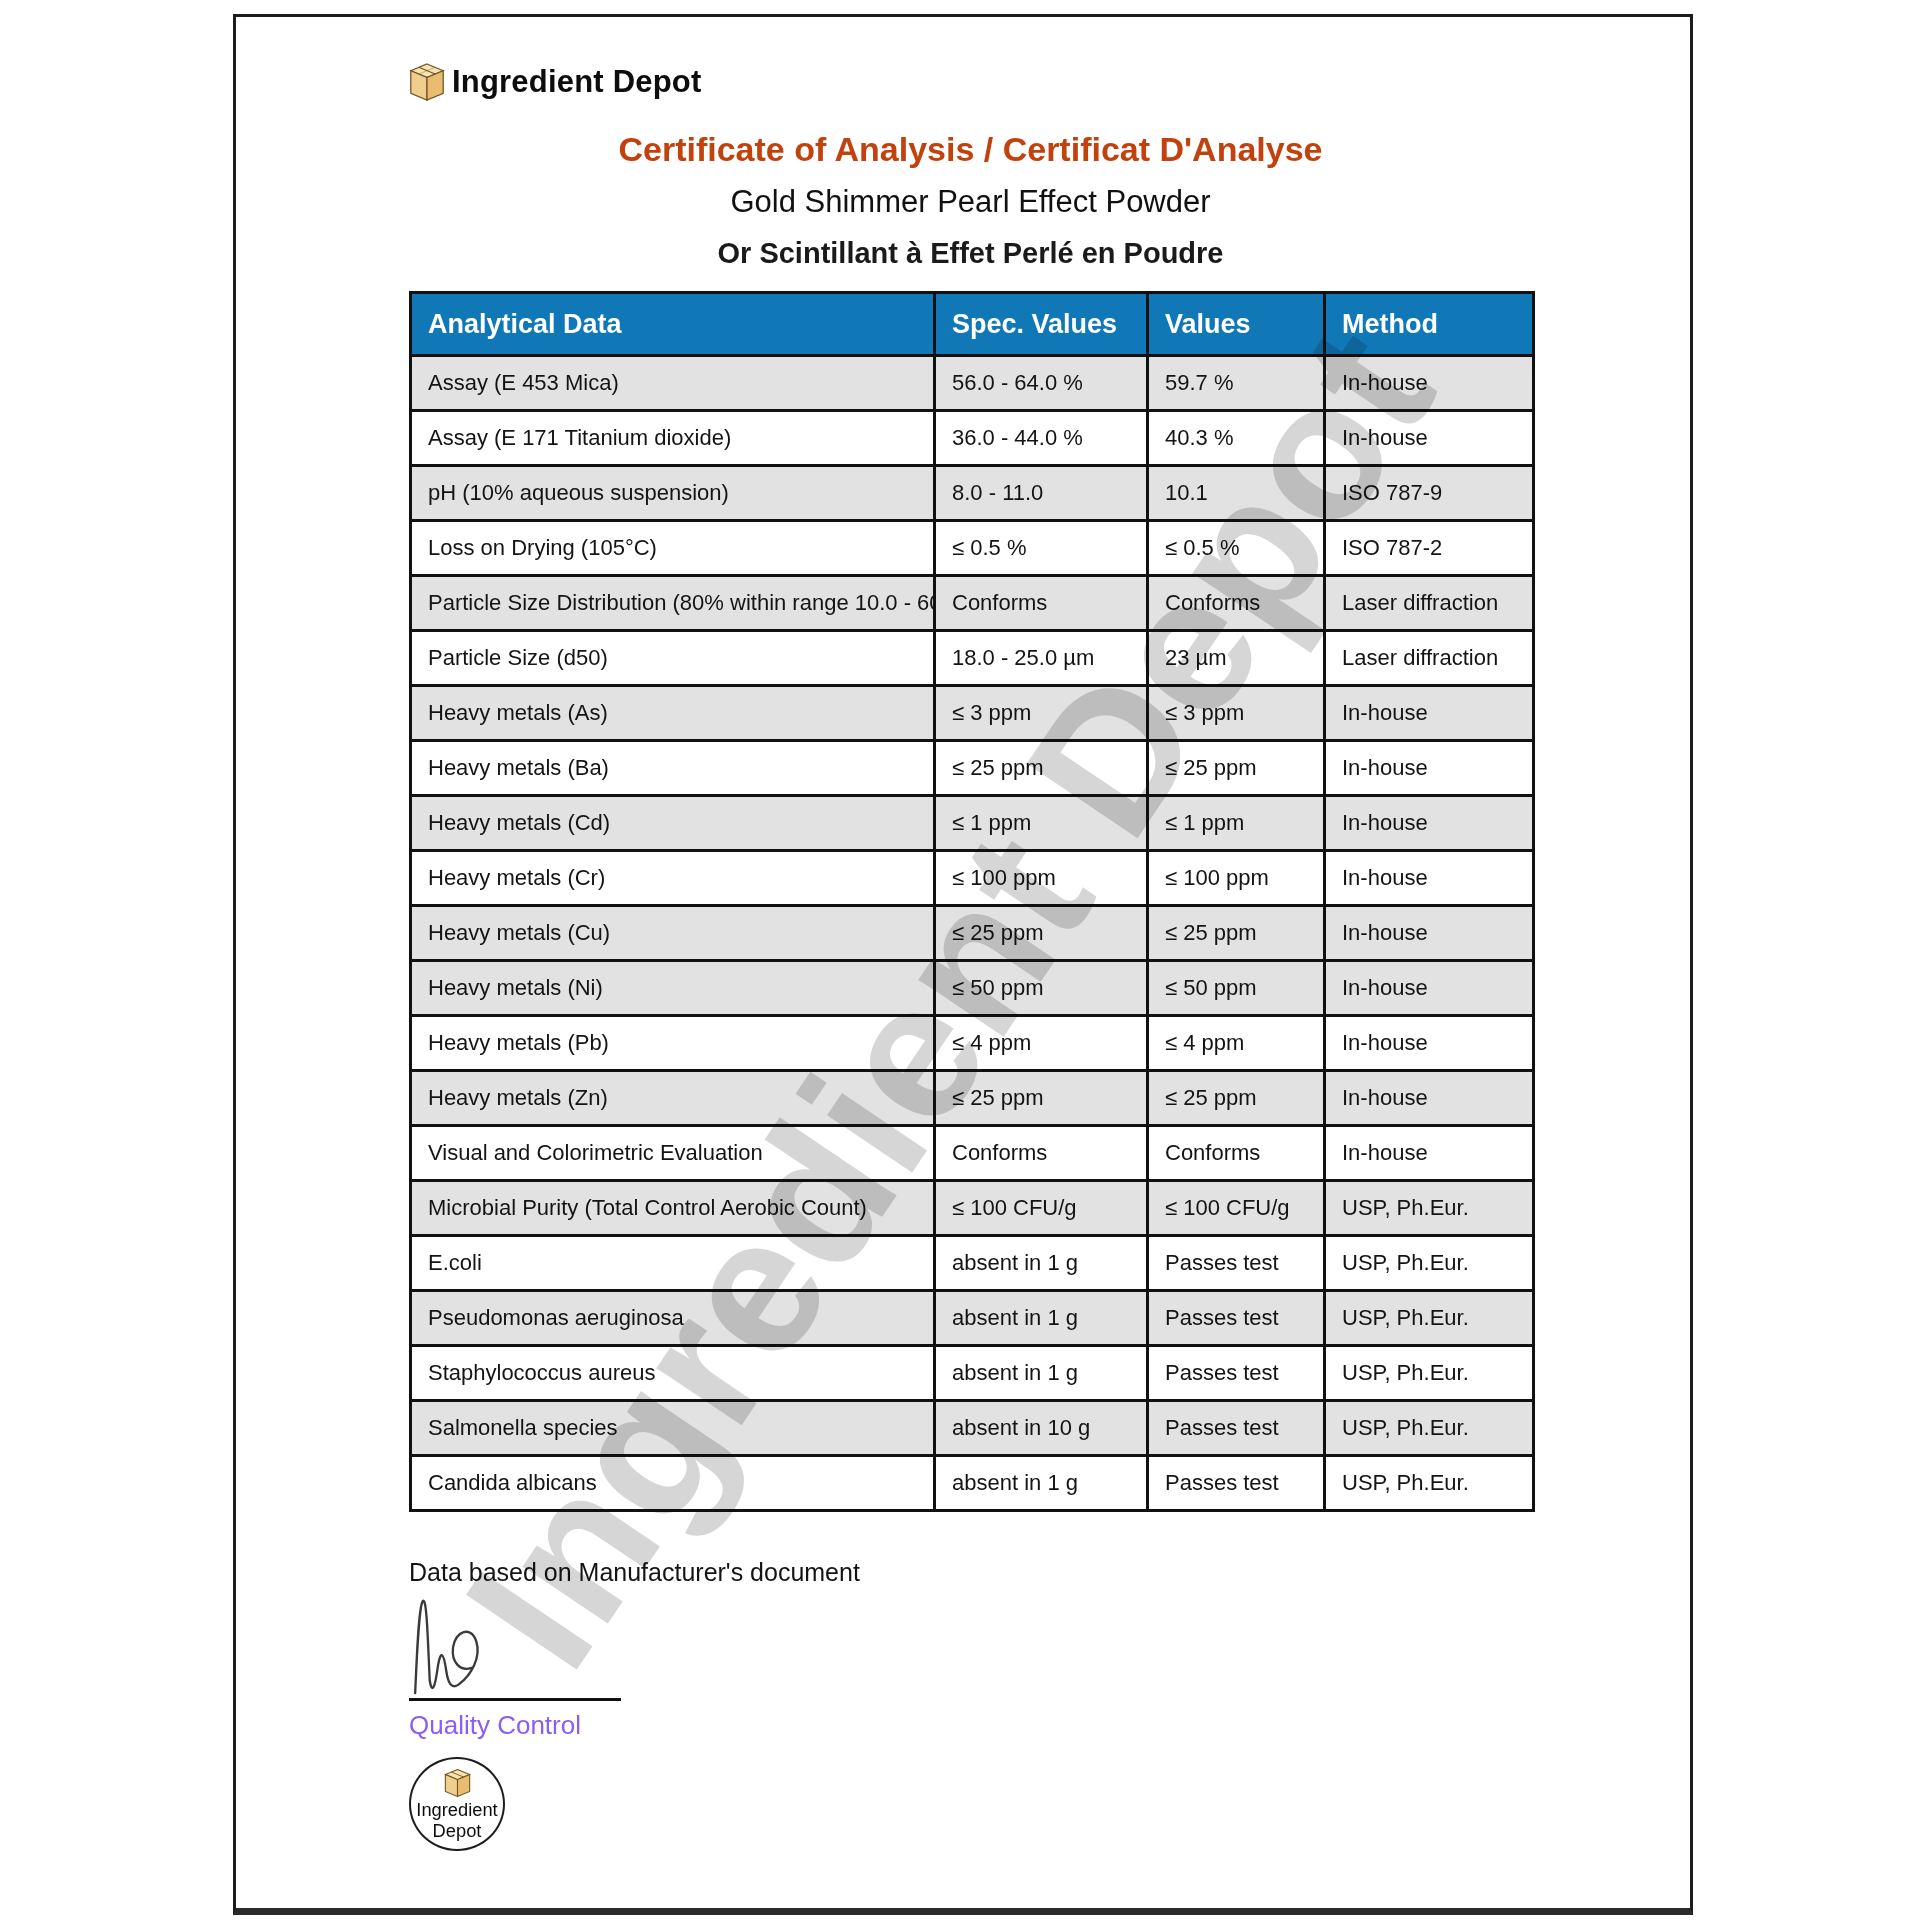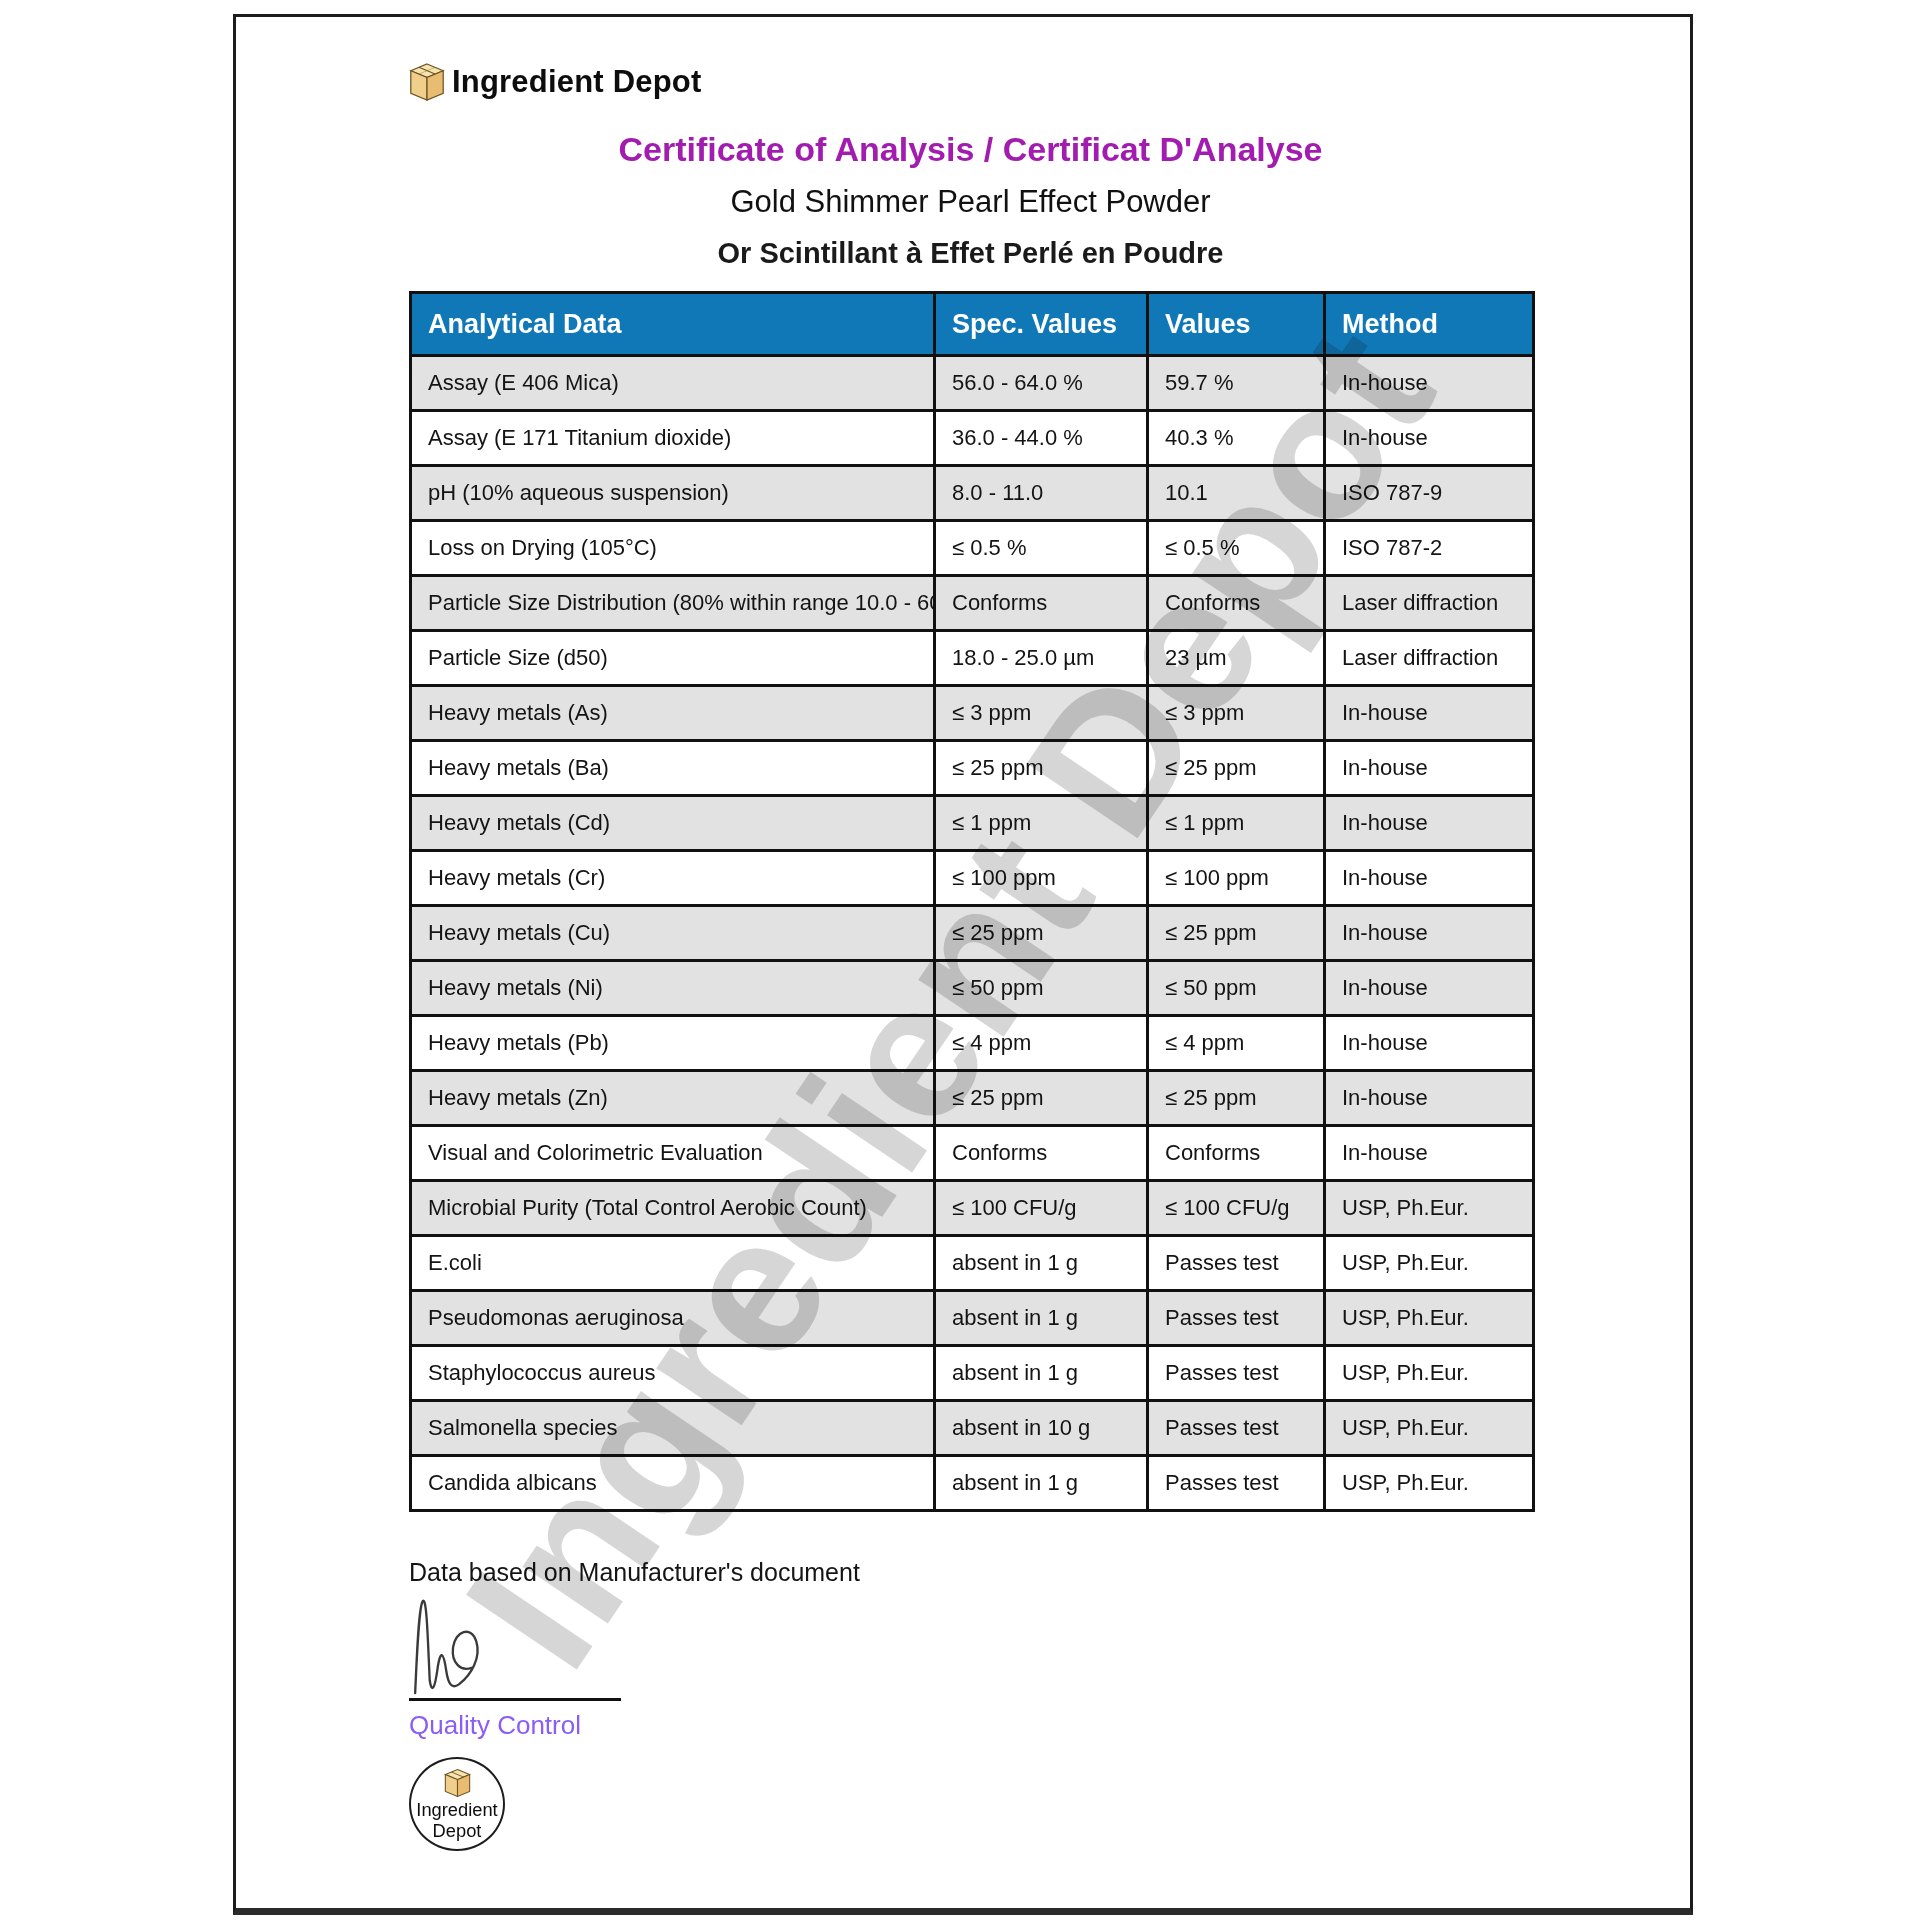--- a/index.html
+++ b/index.html
@@ -35,21 +35,21 @@
     font-size: 31px;
     font-weight: bold;
     color: #0d0d0d;
     letter-spacing: 0.2px;
   }
   .doc-title {
     margin-top: 27px;
     text-align: center;
     font-size: 34px;
     font-weight: bold;
-    color: #a21caf;
+    color: #c2410c;
   }
   .product-en {
     margin-top: 15px;
     text-align: center;
     font-size: 31px;
     font-weight: normal;
     color: #111111;
   }
   .product-fr {
     margin-top: 17px;
@@ -179,21 +179,21 @@
       <thead>
         <tr>
           <th>Analytical Data</th>
           <th>Spec. Values</th>
           <th>Values</th>
           <th>Method</th>
         </tr>
       </thead>
       <tbody>
           <tr class="alt">
-            <td>Assay (E 406 Mica)</td>
+            <td>Assay (E 453 Mica)</td>
             <td>56.0 - 64.0 %</td>
             <td>59.7 %</td>
             <td>In-house</td>
           </tr>
           <tr>
             <td>Assay (E 171 Titanium dioxide)</td>
             <td>36.0 - 44.0 %</td>
             <td>40.3 %</td>
             <td>In-house</td>
           </tr>

